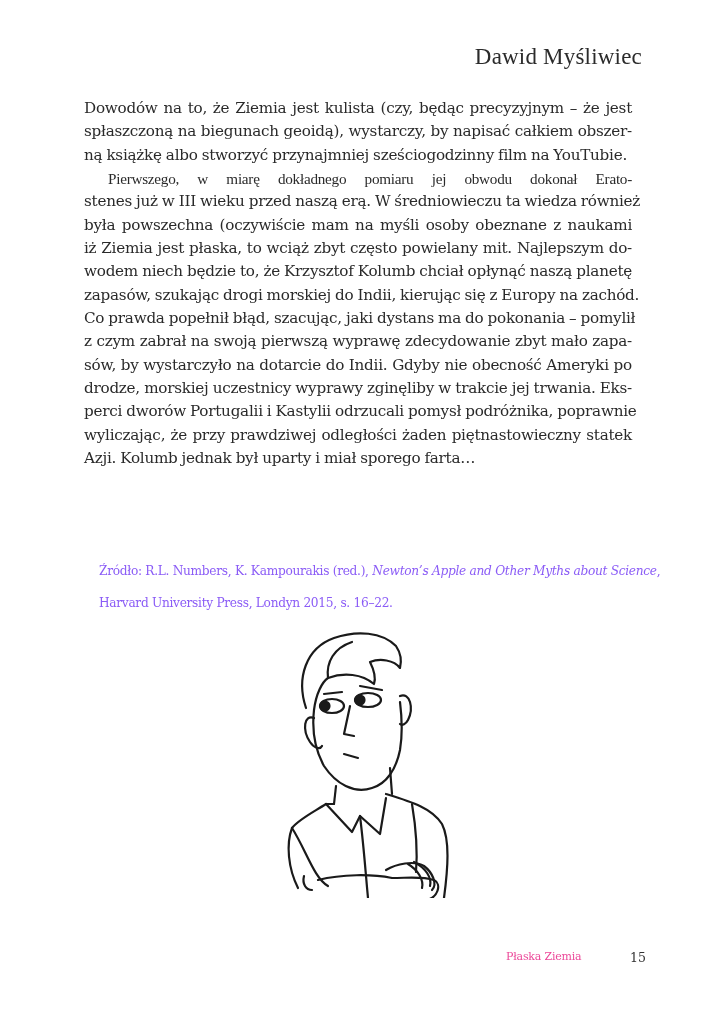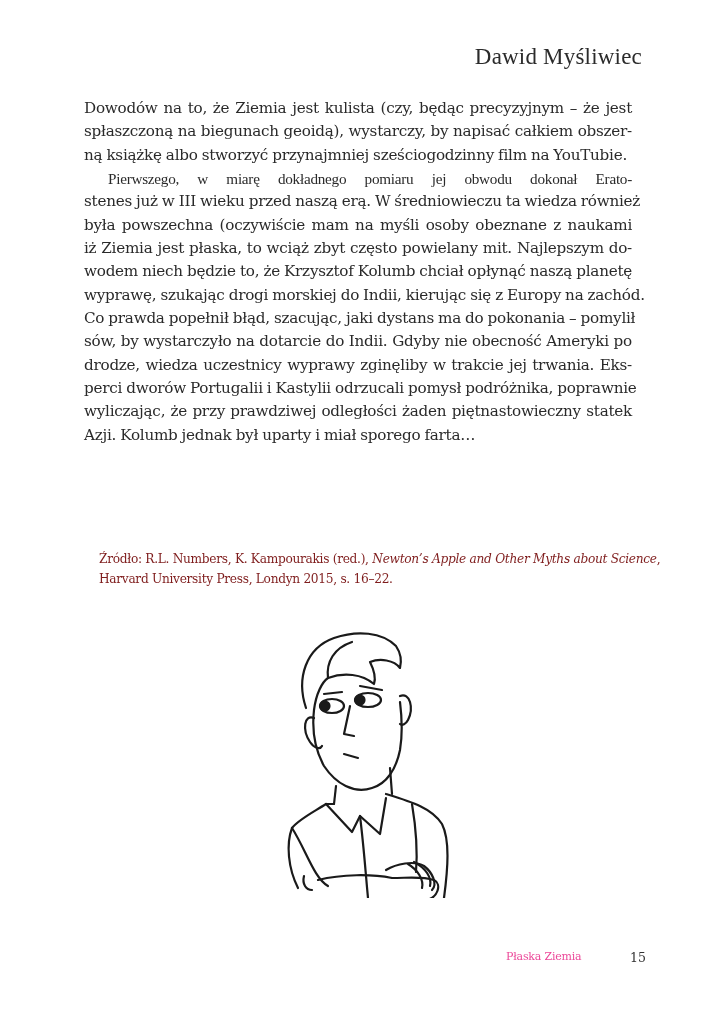--- a/index.html
+++ b/index.html
@@ -7,44 +7,45 @@
          font-family: "DejaVu Serif", "Liberation Serif", serif; color: #2a2a2a; }
   .author { position: absolute; top: 44px; right: 80px; font-size: 23px; color: #2b2b2b;
             font-family: Liberation Serif, serif; letter-spacing: 0.2px; white-space: nowrap; }
   .body-text { position: absolute; left: 84px; top: 97px; width: 548px; }
   .line { display: block; font-size: 15.2px; line-height: 23.35px; white-space: nowrap;
           text-align: justify; text-align-last: justify; letter-spacing: -0.25px; word-spacing: -0.5px; }
   .line.last { text-align-last: left; }
   .line.indent { text-indent: 24px; font-family: Liberation Serif, serif; }
   .source { position: absolute; left: 99px; top: 549px; width: 548px; }
   .src-line { display: block; font-size: 12.2px; line-height: 20px; white-space: nowrap;
-              letter-spacing: -0.3px; color: #7f1d1d; }
+              letter-spacing: -0.3px; color: #8b5cf6; margin-top: 12px; }
   .src-line em { font-style: italic; }
   .illustration { position: absolute; left: 262px; top: 618px; width: 240px; height: 280px; }
   .footer-title { position: absolute; left: 506px; top: 950px; font-size: 11px; color: #ec4899; letter-spacing: -0.2px; }
   .footer-page { position: absolute; left: 630px; top: 950px; font-size: 12.5px; color: #333; }
 </style>
 </head>
 <body>
 
 <div class="author">Dawid Myśliwiec</div>
 
 <div class="body-text">
   <span class="line">Dowodów na to, że Ziemia jest kulista (czy, będąc precyzyjnym – że jest</span>
   <span class="line">spłaszczoną na biegunach geoidą), wystarczy, by napisać całkiem obszer-</span>
   <span class="line last">ną książkę albo stworzyć przynajmniej sześciogodzinny film na YouTubie.</span>
   <span class="line indent">Pierwszego, w miarę dokładnego pomiaru jej obwodu dokonał Erato-</span>
   <span class="line">stenes już w III wieku przed naszą erą. W średniowieczu ta wiedza również</span>
   <span class="line">była powszechna (oczywiście mam na myśli osoby obeznane z naukami</span>
   <span class="line">iż Ziemia jest płaska, to wciąż zbyt często powielany mit. Najlepszym do-</span>
   <span class="line">wodem niech będzie to, że Krzysztof Kolumb chciał opłynąć naszą planetę</span>
-  <span class="line">wyprawę, szukając drogi morskiej do Indii, kierując się z Europy na zachód.</span>
+  <span class="line">zapasów, szukając drogi morskiej do Indii, kierując się z Europy na zachód.</span>
   <span class="line">Co prawda popełnił błąd, szacując, jaki dystans ma do pokonania – pomylił</span>
+  <span class="line">z czym zabrał na swoją pierwszą wyprawę zdecydowanie zbyt mało zapa-</span>
   <span class="line">sów, by wystarczyło na dotarcie do Indii. Gdyby nie obecność Ameryki po</span>
-  <span class="line">drodze, wiedza uczestnicy wyprawy zginęliby w trakcie jej trwania. Eks-</span>
+  <span class="line">drodze, morskiej uczestnicy wyprawy zginęliby w trakcie jej trwania. Eks-</span>
   <span class="line">perci dworów Portugalii i Kastylii odrzucali pomysł podróżnika, poprawnie</span>
   <span class="line">wyliczając, że przy prawdziwej odległości żaden piętnastowieczny statek</span>
   <span class="line last">Azji. Kolumb jednak był uparty i miał sporego farta…</span>
 </div>
 
 <div class="source">
   <span class="src-line"><span>Źródło: R.L. Numbers, K. Kampourakis (red.), </span><em>Newton’s Apple and Other Myths about Science</em><span>,</span></span>
   <span class="src-line">Harvard University Press, Londyn 2015, s. 16–22.</span>
 </div>
 

